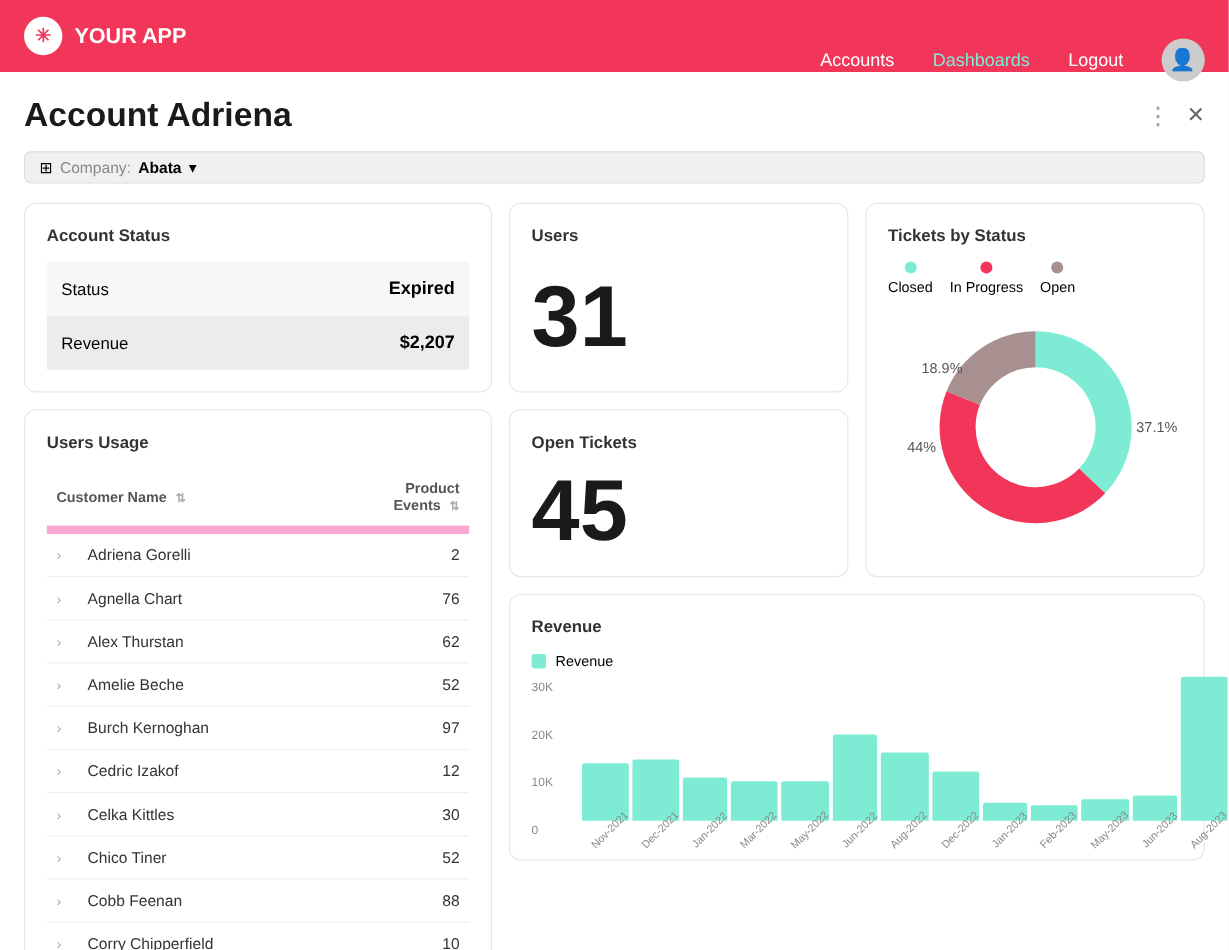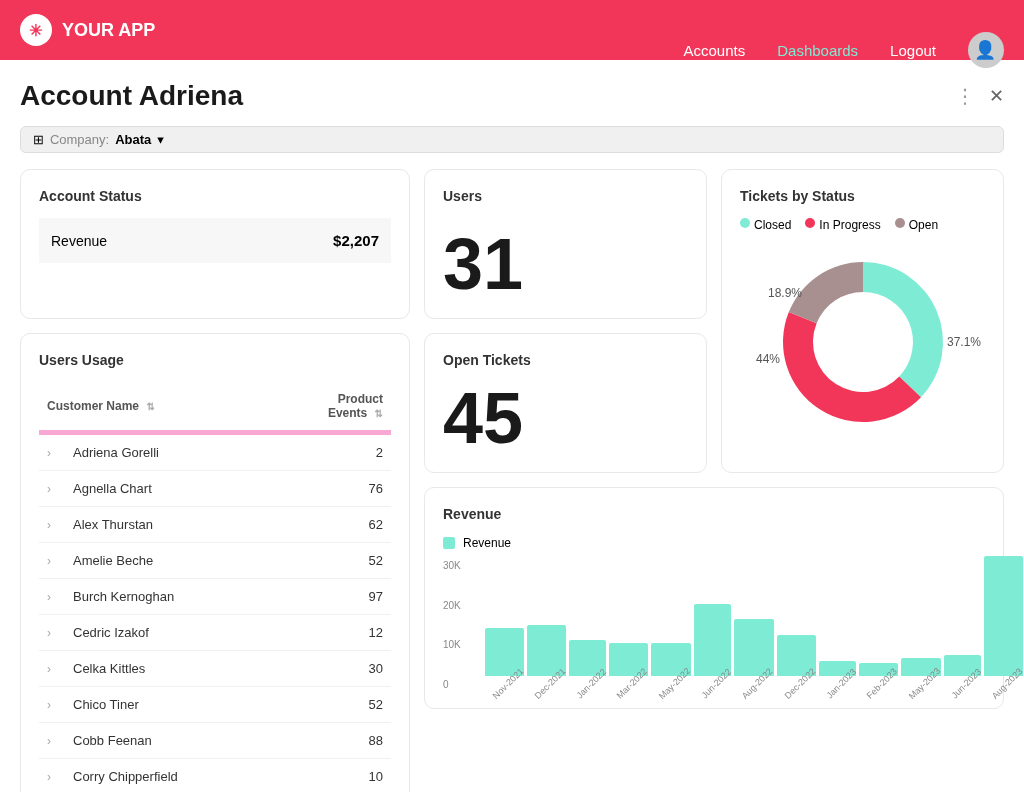--- a/index.html
+++ b/index.html
@@ -164,21 +164,23 @@
       grid-row: 1 / 3;
     }
     .tickets-legend {
       display: flex;
       gap: 14px;
       margin-bottom: 10px;
       font-size: 12px;
     }
     .legend-item {
       display: flex;
+      align-items: center;
       gap: 4px;
+      flex-direction: column;
     }
     .legend-dot {
       width: 10px;
       height: 10px;
       border-radius: 50%;
     }
 
     
     .donut-container {
       position: relative;
@@ -211,21 +213,21 @@
       width: 100%;
       border-collapse: collapse;
       font-size: 13px;
     }
     .usage-table th {
       padding: 10px 8px;
       text-align: left;
       font-weight: 600;
       font-size: 12px;
       color: #555;
-      border-bottom: 5px solid #f9a8d4;
+      border-bottom: 7px solid #f9a8d4;
     }
     .usage-table th.right { text-align: right; }
     .usage-table td {
       padding: 10px 8px;
       border-bottom: 1px solid #f0f0f0;
       color: #333;
     }
     .usage-table td.right { text-align: right; }
     .row-chevron {
       color: #aaa;
@@ -367,20 +369,24 @@
       <span>▾</span>
     </div>
   </div>
 
   <div class="dashboard-grid">
 
     <div class="card account-status-card">
       <div class="card-title">Account Status</div>
       <table class="status-table">
         <tbody id="status-table-body">
+            <tr>
+              <td>Status</td>
+              <td>Expired</td>
+            </tr>
             <tr>
               <td>Revenue</td>
               <td>$2,207</td>
             </tr>
           </tbody>
       </table>
     </div>
 
     <div class="card users-card">
       <div class="card-title">Users</div>

